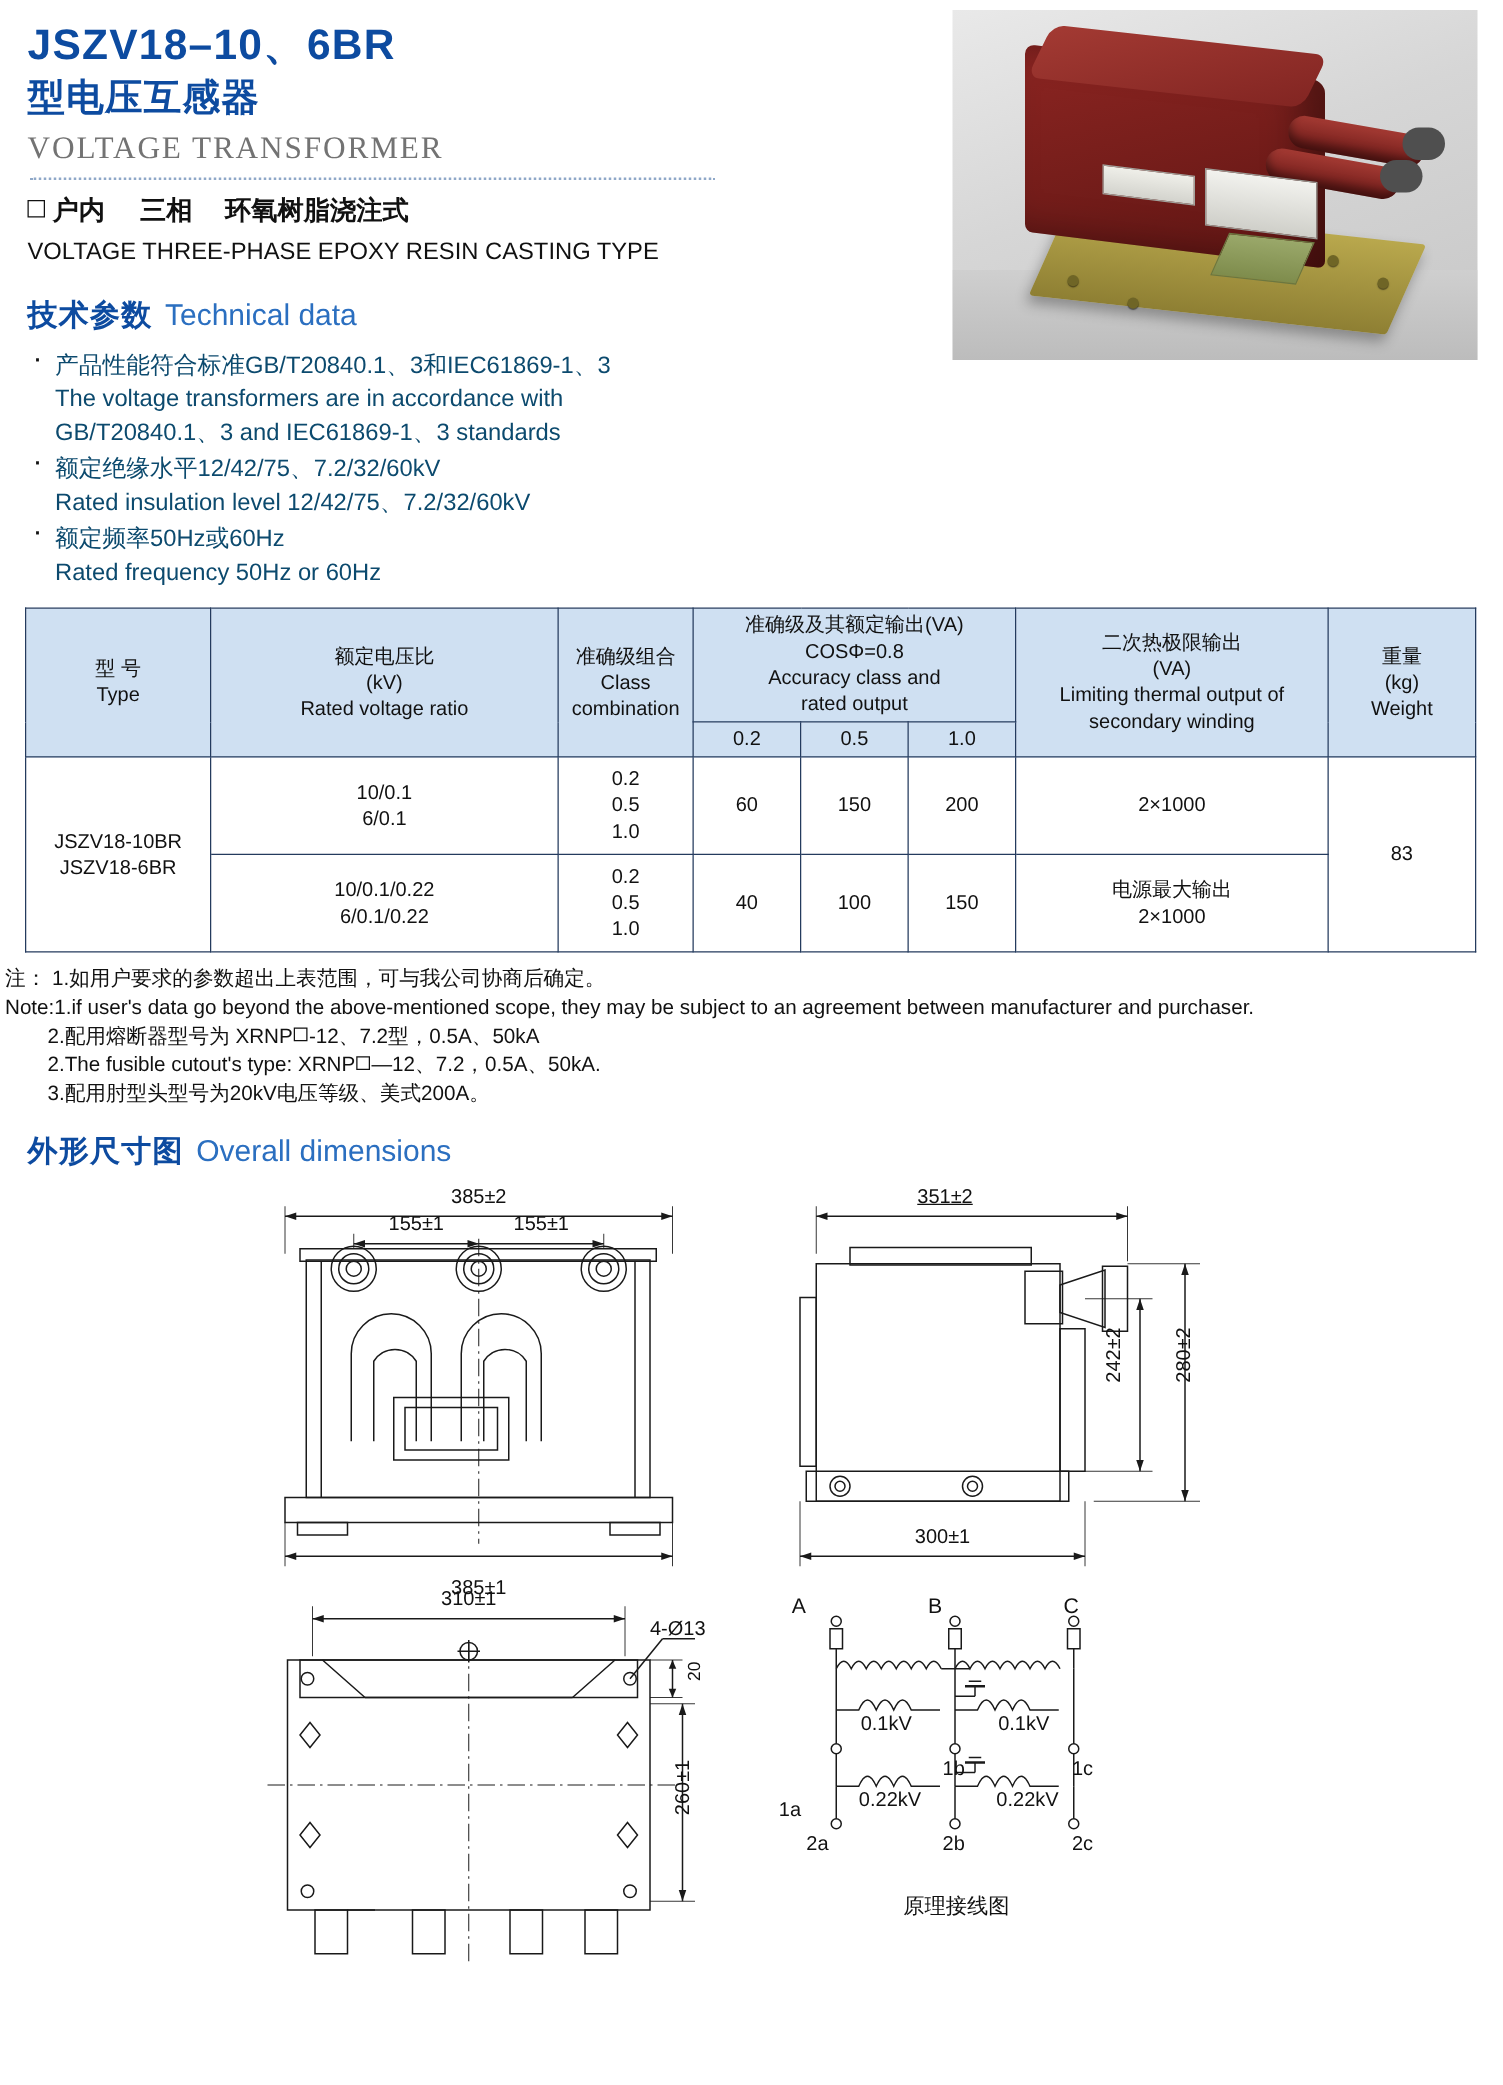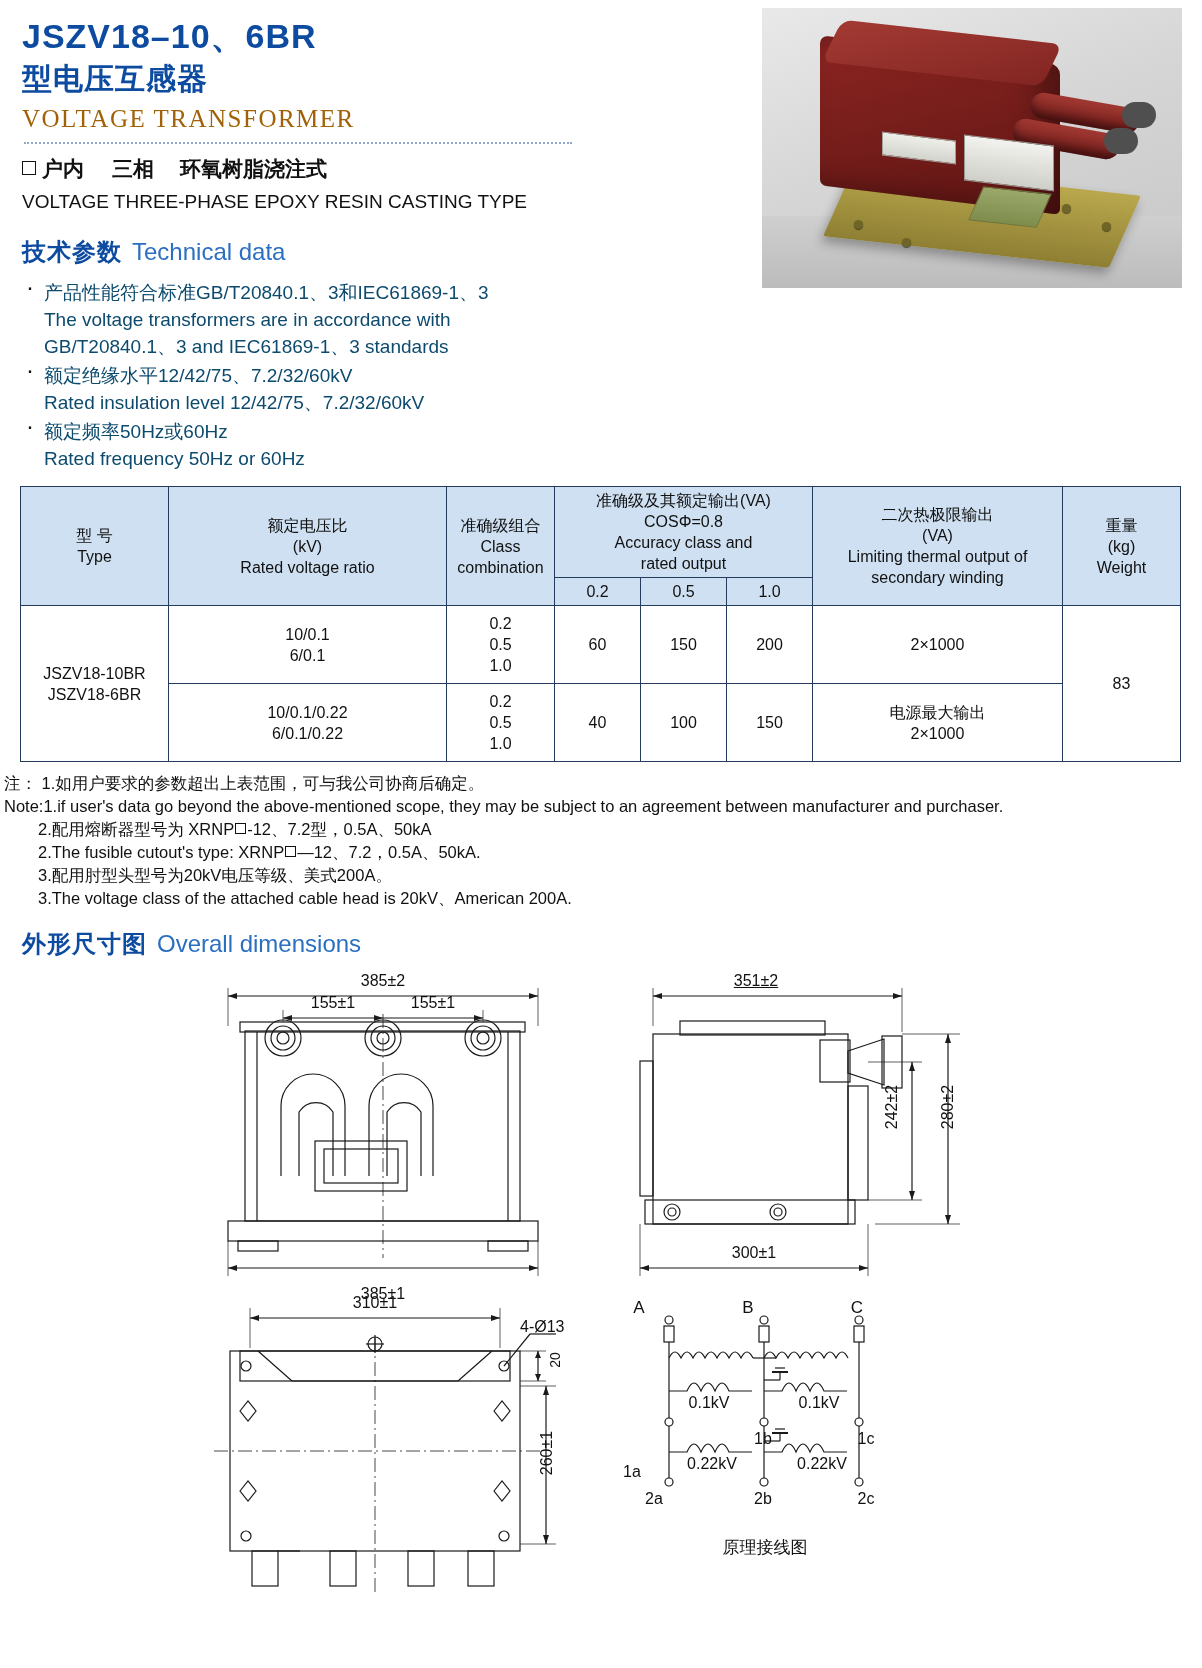--- a/index.html
+++ b/index.html
@@ -26,21 +26,21 @@
     line-height: 44px;
   }
   .title-sub {
     color: #0d4ba0;
     font-size: 30px;
     font-weight: bold;
     line-height: 42px;
     letter-spacing: 1px;
   }
   .title-en {
-    color: #a16207;
+    color: #737373;
     font-family: "Liberation Serif", serif;
     font-size: 25px;
     letter-spacing: 1.5px;
     line-height: 34px;
     margin-top: 2px;
   }
   .dot-rule {
     width: 548px;
     border-bottom: 2px dotted #8fa8c8;
     margin: 6px 0 10px 2px;
@@ -342,21 +342,20 @@
   <div class="notes">
     <div class="note-line">注：  1.如用户要求的参数超出上表范围，可与我公司协商后确定。</div>
     <div class="note-line">Note:1.if user's data go beyond the above-mentioned scope, they may be subject to an agreement between manufacturer and purchaser.</div>
     <div class="note-line note-ind">
       <span>2.配用熔断器型号为 XRNP</span><span class="inline-box"></span><span>-12、7.2型，0.5A、50kA</span>
     </div>
     <div class="note-line note-ind">
       <span>2.The fusible cutout's type: XRNP</span><span class="inline-box"></span><span>—12、7.2，0.5A、50kA.</span>
     </div>
     <div class="note-line note-ind">3.配用肘型头型号为20kV电压等级、美式200A。</div>
-    <div class="note-line note-ind">3.The voltage class of the attached cable head is 20kV、American 200A.</div>
   </div>
 
   <div class="section-head dim-head">
     <span class="cn">外形尺寸图</span><span class="en">Overall dimensions</span>
   </div>
 
   <div class="dim-wrap">
     <svg class="draw" width="1202" height="640" viewBox="0 0 1202 640">
       <g stroke="#1a1a1a" fill="none" stroke-width="1.2">
 

